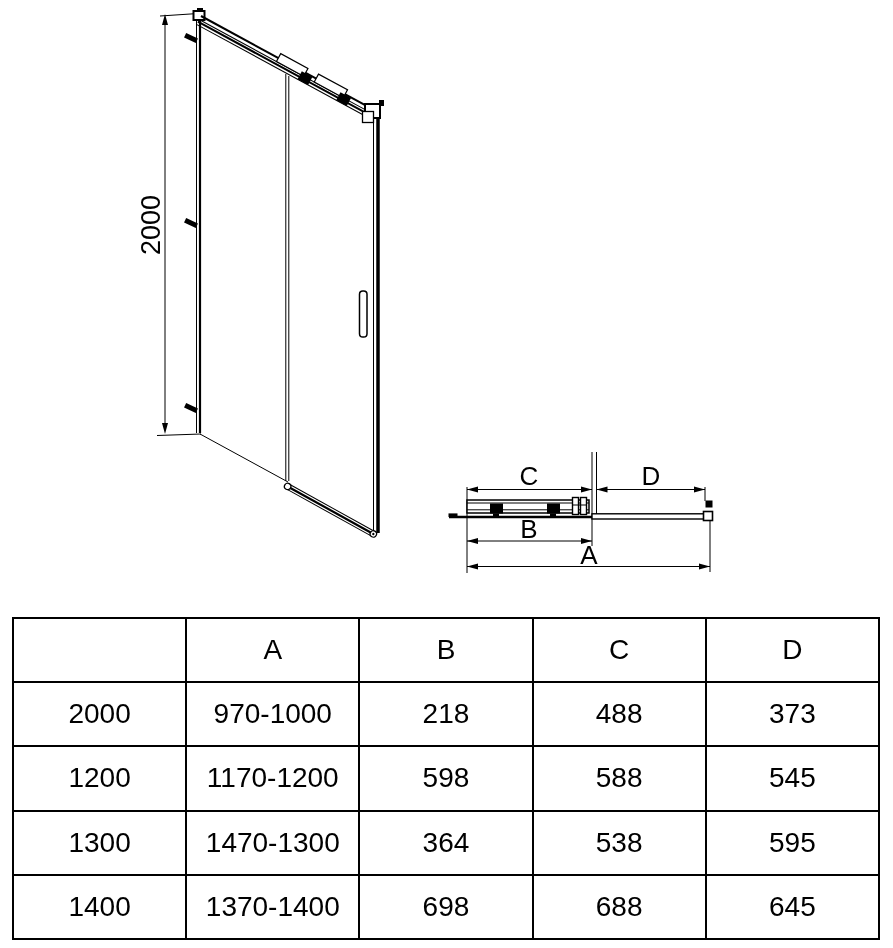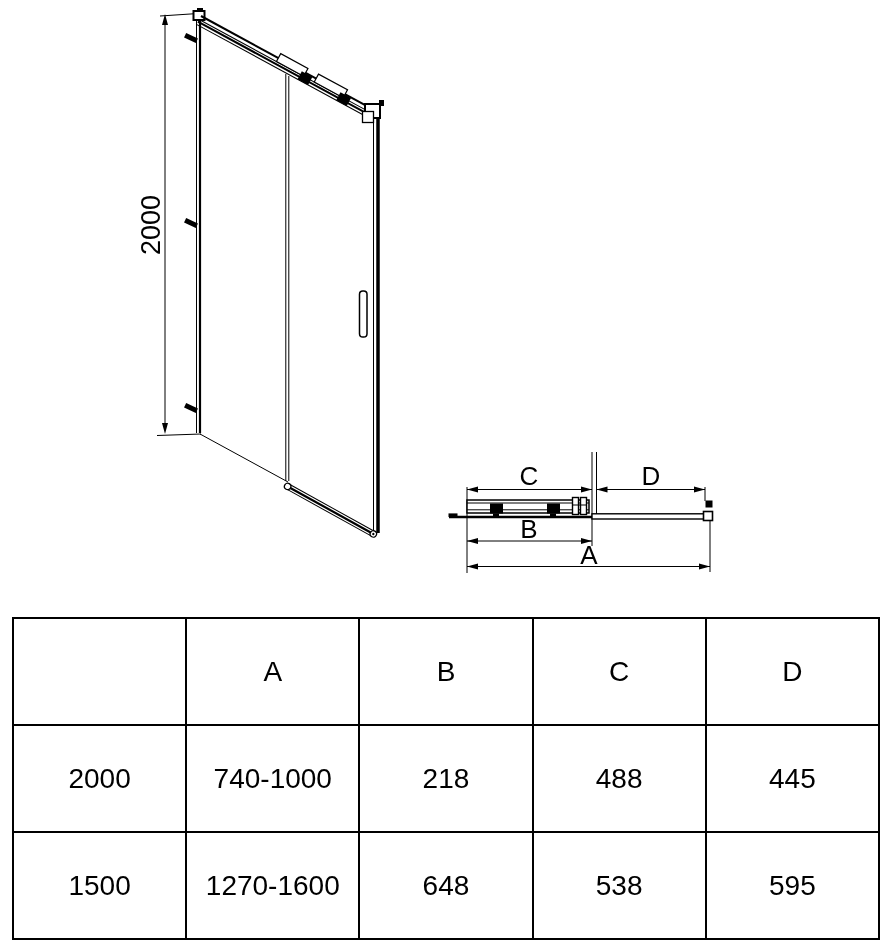--- a/index.html
+++ b/index.html
@@ -172,28 +172,42 @@
     <tbody>
       <tr>
         <th></th>
         <th>A</th>
         <th>B</th>
         <th>C</th>
         <th>D</th>
       </tr>
       <tr>
         <td>2000</td>
-        <td>740-1000</td>
+        <td>970-1000</td>
         <td>218</td>
         <td>488</td>
-        <td>445</td>
-      </tr>
-      <tr>
-        <td>1500</td>
-        <td>1270-1600</td>
-        <td>648</td>
+        <td>373</td>
+      </tr>
+      <tr>
+        <td>1200</td>
+        <td>1170-1200</td>
+        <td>598</td>
+        <td>588</td>
+        <td>545</td>
+      </tr>
+      <tr>
+        <td>1300</td>
+        <td>1470-1300</td>
+        <td>364</td>
         <td>538</td>
         <td>595</td>
       </tr>
+      <tr>
+        <td>1400</td>
+        <td>1370-1400</td>
+        <td>698</td>
+        <td>688</td>
+        <td>645</td>
+      </tr>
     </tbody>
   </table>
 
 </div>
 
 </body></html>

